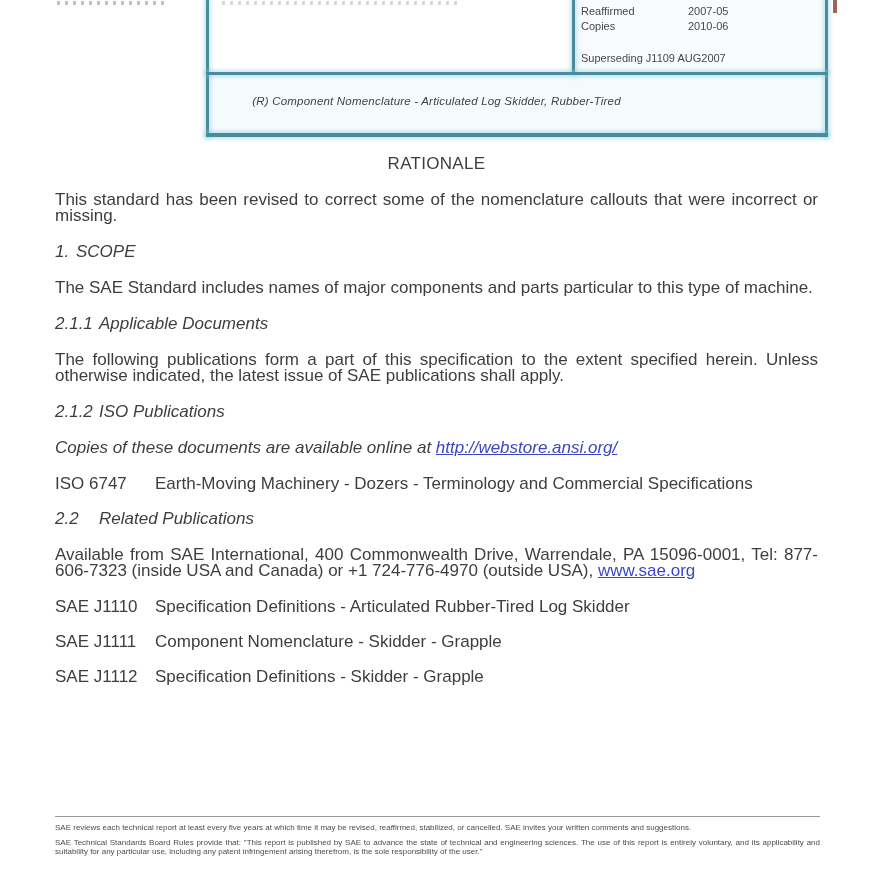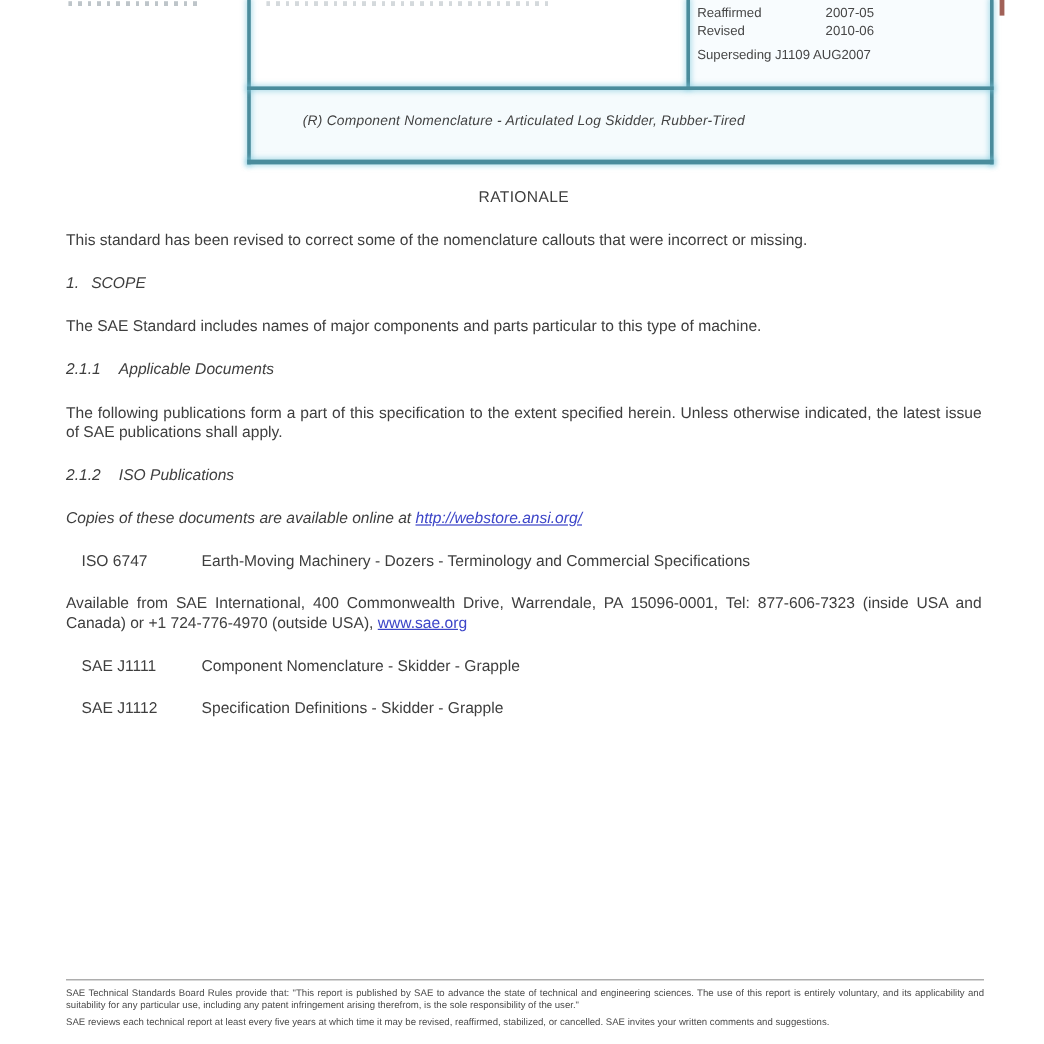--- a/index.html
+++ b/index.html
@@ -15,44 +15,44 @@
   .l-mid   {left:572px;top:0;width:3px;height:74px;}
   .l-right {left:825px;top:0;width:3px;height:137px;}
   .l-h1    {left:206px;top:72px;width:622px;height:3px;}
   .l-h2    {left:206px;top:133px;width:622px;height:4px;}
 
   .cell-title{position:absolute;left:209px;top:75px;width:616px;height:58px;background:#f5fbfd;}
   .cell-rev  {position:absolute;left:575px;top:0;width:250px;height:72px;background:#f8fcfe;}
 
   .revbox{position:absolute;left:581px;top:4px;width:240px;font-size:11px;line-height:15px;color:#474747;}
   .revrow .rl{display:inline-block;width:107px;}
-  .superseding{margin-top:5px;}
+  .superseding{margin-top:17px;}
 
   .doc-title{
     position:absolute;left:55px;top:95px;width:763px;text-align:center;
     font-size:11.5px;color:#424242;letter-spacing:.2px;font-style:italic;
   }
 
   
   .smudge{position:absolute;height:4px;opacity:.45;
     background:repeating-linear-gradient(90deg,#6f7f89 0 3px,transparent 3px 8px);}
   .smudge.a{left:57px;top:1px;width:112px;}
   .smudge.b{left:222px;top:1px;width:238px;opacity:.3;}
   .red-dash{position:absolute;left:833px;top:0;width:4px;height:13px;background:#8a3a2e;opacity:.8;}
 
   
-  .content{position:absolute;left:55px;top:156px;width:763px;font-size:13px;line-height:16px;}
+  .content{position:absolute;left:55px;top:156px;width:763px;font-size:17px;line-height:16px;}
   .content p{margin:0 0 20px 0;text-align:justify;}
   .content p.nj{text-align:left;font-style:italic;}
   .h-center{text-align:center !important;letter-spacing:.3px;}
   .hnum{display:inline-block;}
   .hn-s{width:21px;}
   .hn-w{width:44px;}
   .entry{margin:0 0 19px 0;}
-  .entry .code{display:inline-block;width:100px;margin-left:13px;}
+  .entry .code{display:inline-block;width:100px;}
   .link{color:#3c45c8;text-decoration:underline;cursor:pointer;}
 
   
   .footer{position:absolute;left:55px;top:816px;width:765px;}
   .rule{height:1px;background:#9a9a9a;margin-bottom:6px;}
   .ftext{font-size:8px;line-height:9.6px;text-align:justify;color:#4c4c4c;margin:0 0 5px 0;}
 </style>
 </head>
 <body>
 
@@ -68,21 +68,21 @@
   <div class="tl l-mid"></div>
   <div class="tl l-right"></div>
   <div class="tl l-h1"></div>
   <div class="tl l-h2"></div>
 
   <div class="revbox">
     <div class="revrow">
       <span class="rl">Reaffirmed</span><span>2007-05</span>
     </div>
     <div class="revrow">
-      <span class="rl">Revised</span><span>2010-06</span>
+      <span class="rl">Copies</span><span>2010-06</span>
     </div>
     <div class="superseding">Superseding J1109 AUG2007</div>
   </div>
 
   <div class="doc-title">(R) Component Nomenclature - Articulated Log Skidder, Rubber-Tired</div>
 
   <div class="content">
 
     <p class="h-center">RATIONALE</p>
     <p>This standard has been revised to correct some of the nomenclature callouts that were incorrect or missing.</p>
@@ -94,31 +94,35 @@
     <p class="nj"><span class="hnum hn-w">2.1.1</span><span>Applicable Documents</span></p>
     <p>The following publications form a part of this specification to the extent specified herein. Unless otherwise indicated, the latest issue of SAE publications shall apply.</p>
 
     <p class="nj"><span class="hnum hn-w">2.1.2</span><span>ISO Publications</span></p>
     <p class="nj"><span>Copies of these documents are available online at </span><span class="link">http://webstore.ansi.org/</span></p>
 
     <div class="entry">
       <span class="code">ISO 6747</span><span>Earth-Moving Machinery - Dozers - Terminology and Commercial Specifications</span>
     </div>
 
+    <p class="nj"><span class="hnum hn-w">2.2</span><span>Related Publications</span></p>
 
     <p><span>Available from SAE International, 400 Commonwealth Drive, Warrendale, PA 15096-0001, Tel: 877-606-7323 (inside USA and Canada) or +1 724-776-4970 (outside USA), </span><span class="link">www.sae.org</span></p>
 
+    <div class="entry">
+      <span class="code">SAE J1110</span><span>Specification Definitions - Articulated Rubber-Tired Log Skidder</span>
+    </div>
     <div class="entry">
       <span class="code">SAE J1111</span><span>Component Nomenclature - Skidder - Grapple</span>
     </div>
     <div class="entry">
       <span class="code">SAE J1112</span><span>Specification Definitions - Skidder - Grapple</span>
     </div>
 
   </div>
 
   <div class="footer">
     <div class="rule"></div>
+    <p class="ftext">SAE reviews each technical report at least every five years at which time it may be revised, reaffirmed, stabilized, or cancelled. SAE invites your written comments and suggestions.</p>
     <p class="ftext">SAE Technical Standards Board Rules provide that: "This report is published by SAE to advance the state of technical and engineering sciences. The use of this report is entirely voluntary, and its applicability and suitability for any particular use, including any patent infringement arising therefrom, is the sole responsibility of the user."</p>
-    <p class="ftext">SAE reviews each technical report at least every five years at which time it may be revised, reaffirmed, stabilized, or cancelled. SAE invites your written comments and suggestions.</p>
   </div>
 
 </div>
 
 </body></html>

